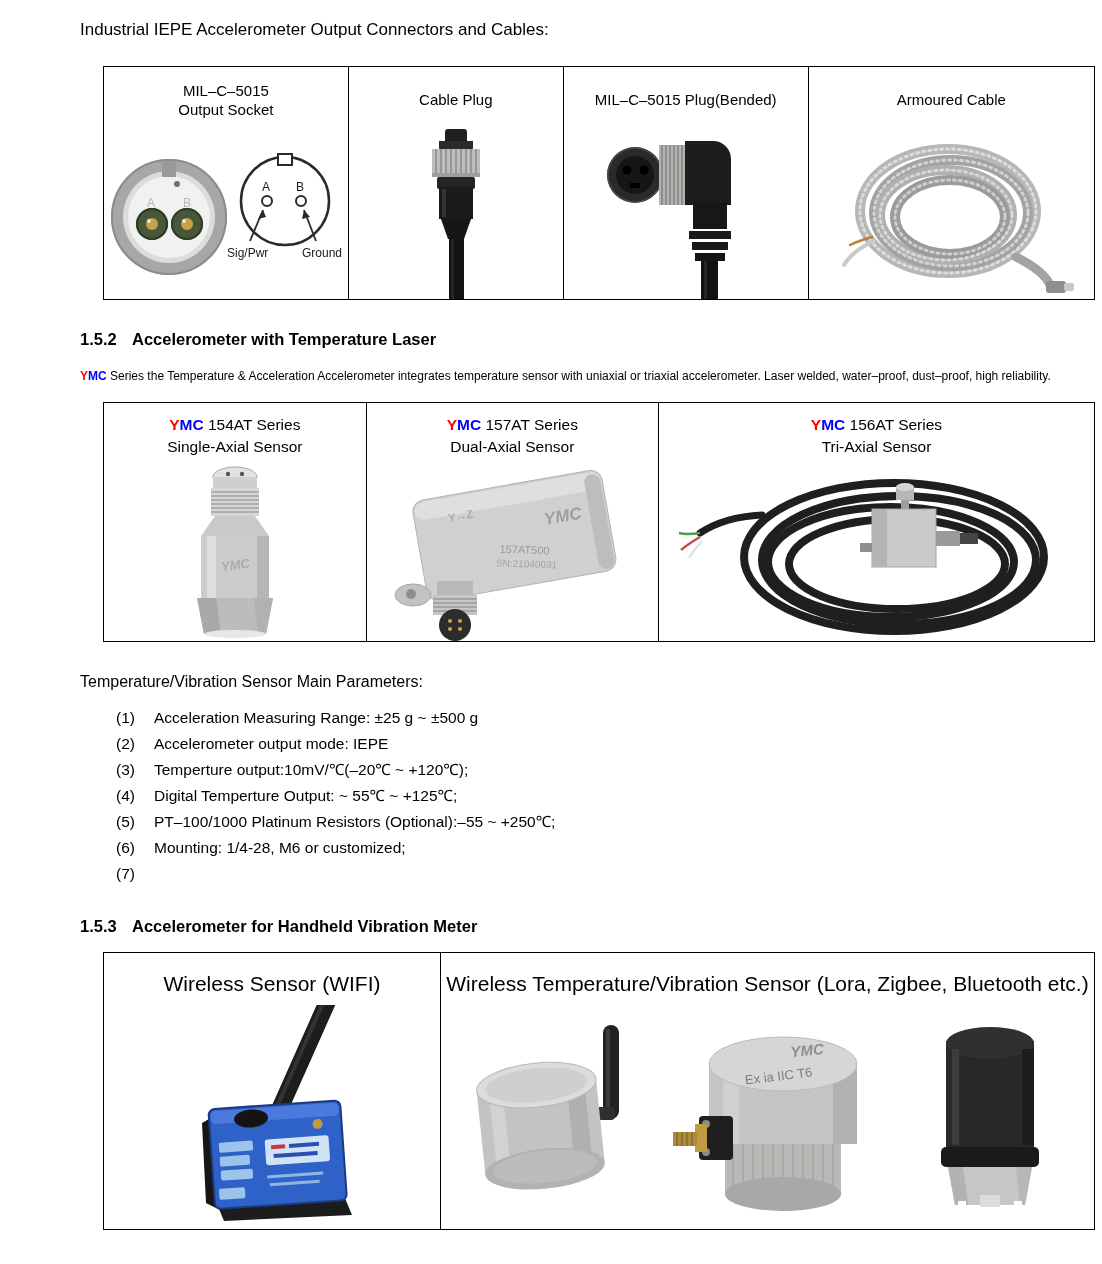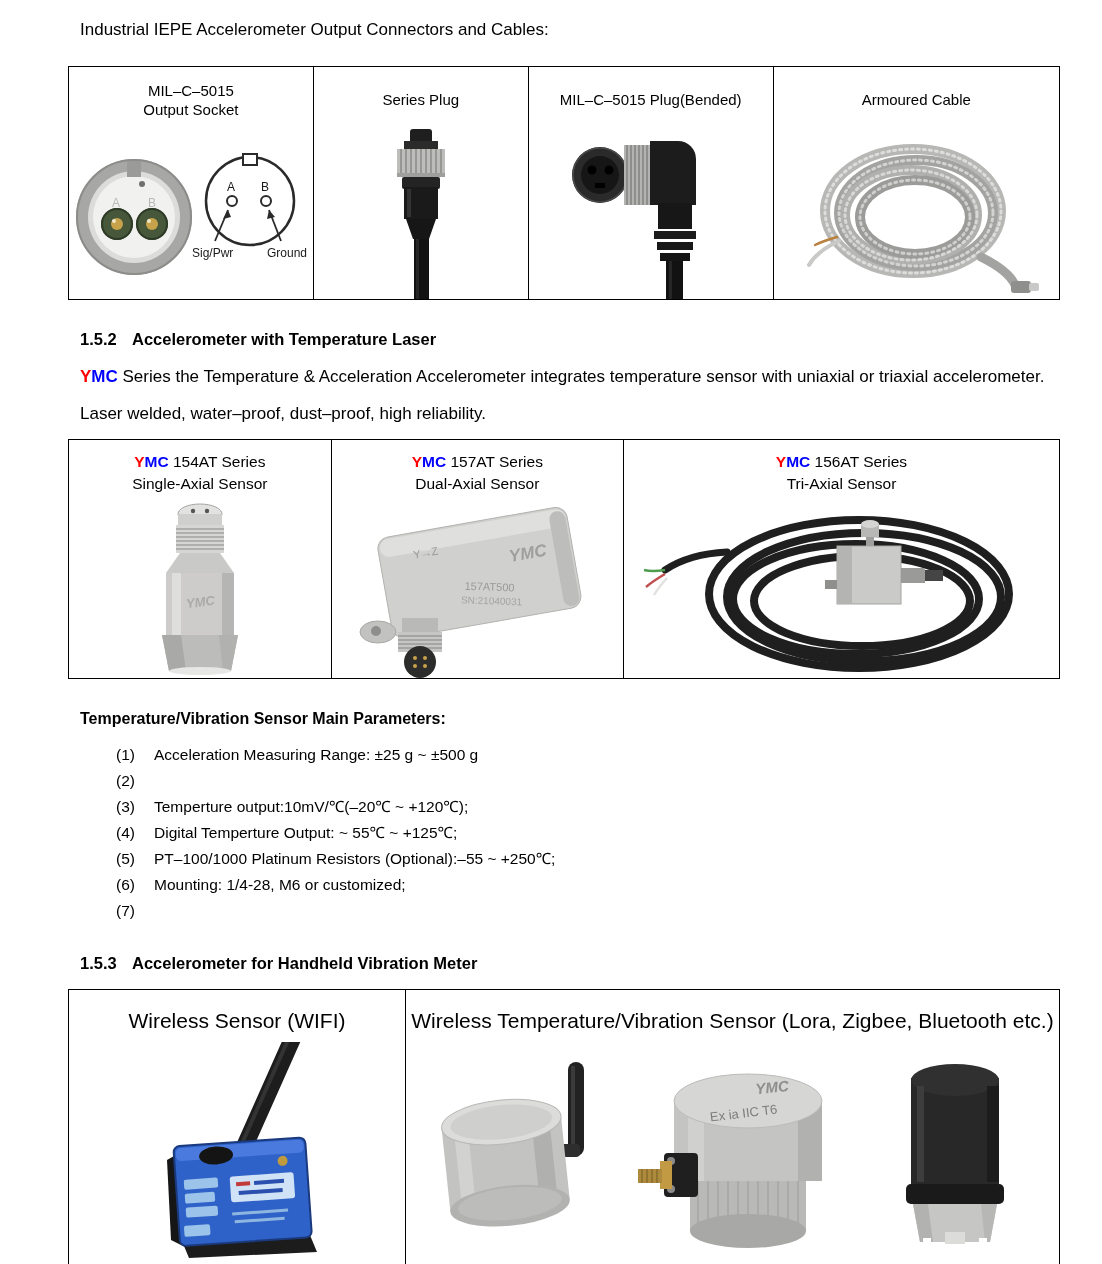--- a/index.html
+++ b/index.html
@@ -2,39 +2,39 @@
 <html><head>
 <meta charset="utf-8">
 <style>
   *{box-sizing:border-box;margin:0;padding:0}
   html,body{background:#fff}
   body{
     width:1102px;height:1264px;position:relative;overflow:hidden;
     font-family:"Liberation Sans",sans-serif;color:#000;
   }
   .doc-title{margin:20px 0 0 80px;font-size:17px;font-weight:normal}
-  table{border-collapse:collapse;table-layout:fixed;margin-left:68px;width:992px}
+  table{border-collapse:collapse;table-layout:fixed;margin-left:103px;width:992px}
   td{border:1.5px solid #000;vertical-align:top;padding:0;overflow:hidden}
   .t1{margin-top:26px;height:233px}
   .t2{margin-top:7px;height:179px}
   .t3{margin-top:16px;height:278px}
   .cellwrap{display:flex;flex-direction:column;align-items:center;height:100%;width:100%}
   .cell-head{display:flex;flex-direction:column;justify-content:center;text-align:center;
     font-size:15px;line-height:19px;min-height:60px;padding-top:6px}
   .cell-head.single{min-height:60px;justify-content:center;padding-top:4px}
   .t2 .cell-head{font-size:15.5px;line-height:22px;min-height:56px;padding-top:10px}
   .t3 .cell-head{font-size:21px;min-height:46px;padding-top:14px}
   .cell-img{flex:1;display:flex;align-items:center;justify-content:center;width:100%}
   .cell-img.bottom{align-items:flex-end}
   .brand-y{color:#ff0000;font-weight:bold}
   .brand-mc{color:#0000ff;font-weight:bold}
   .sec-head{margin:30px 0 0 80px;font-size:16.5px;font-weight:bold}
   .sec-num{display:inline-block;min-width:48px}
-  .para{margin:9px 44px 0 80px;font-size:17px;line-height:37px}
-  .param-head{margin:31px 0 0 80px;font-size:16px;font-weight:bold}
+  .para{margin:9px 44px 0 80px;font-size:12px;line-height:37px}
+  .param-head{margin:31px 0 0 80px;font-size:16px;font-weight:normal}
   .plist{margin:14px 0 0 116px}
   .pitem{display:flex;font-size:15.5px;line-height:26px}
   .pnum{width:38px;flex:0 0 38px}
   .h153{}
   .img-row{display:flex;align-items:flex-end;gap:30px;padding-bottom:6px}
   svg text{font-family:"Liberation Sans",sans-serif}
 </style>
 </head>
 <body>
 
@@ -89,21 +89,21 @@
               <polygon points="197,73 195,82 203,80" fill="#2a2a2a"></polygon>
               <text x="120" y="120" font-size="12" fill="#1a1a1a">Sig/Pwr</text>
               <text x="195" y="120" font-size="12" fill="#1a1a1a">Ground</text>
             </svg>
           </div>
         </div>
       </td>
       <td>
         <div class="cellwrap">
           <div class="cell-head single">
-            <span>Series Plug</span>
+            <span>Cable Plug</span>
           </div>
           <div class="cell-img bottom">
             <svg width="110" height="172" viewBox="0 0 110 172">
               <rect x="44" y="2" width="22" height="16" rx="3" fill="#1f1f1f"></rect>
               <rect x="38" y="14" width="34" height="10" fill="#2b2b2b"></rect>
               <rect x="31" y="22" width="48" height="27" fill="#bdbdbb"></rect>
               <path d="M35 22 V49 M40 22 V49 M45 22 V49 M50 22 V49 M55 22 V49 M60 22 V49 M65 22 V49 M70 22 V49 M75 22 V49" stroke="#8e8e8c" stroke-width="1.6"></path>
               <rect x="31" y="46" width="48" height="4" fill="#9f9f9d"></rect>
               <rect x="36" y="50" width="38" height="12" rx="2" fill="#242424"></rect>
               <rect x="38" y="60" width="34" height="32" fill="#1a1a1a"></rect>
@@ -283,20 +283,21 @@
     </table>
 
   <h3 class="param-head">Temperature/Vibration Sensor Main Parameters:</h3>
   <div class="plist">
     <div class="pitem">
         <span class="pnum">(1)</span>
         <span>Acceleration Measuring Range: ±25 g ~ ±500 g</span>
       </div>
     <div class="pitem">
         <span class="pnum">(2)</span>
+        <span>Accelerometer output mode: IEPE</span>
       </div>
     <div class="pitem">
         <span class="pnum">(3)</span>
         <span>Temperture output:10mV/℃(–20℃  ~ +120℃);</span>
       </div>
     <div class="pitem">
         <span class="pnum">(4)</span>
         <span>Digital Temperture Output: ~ 55℃  ~ +125℃;</span>
       </div>
     <div class="pitem">

